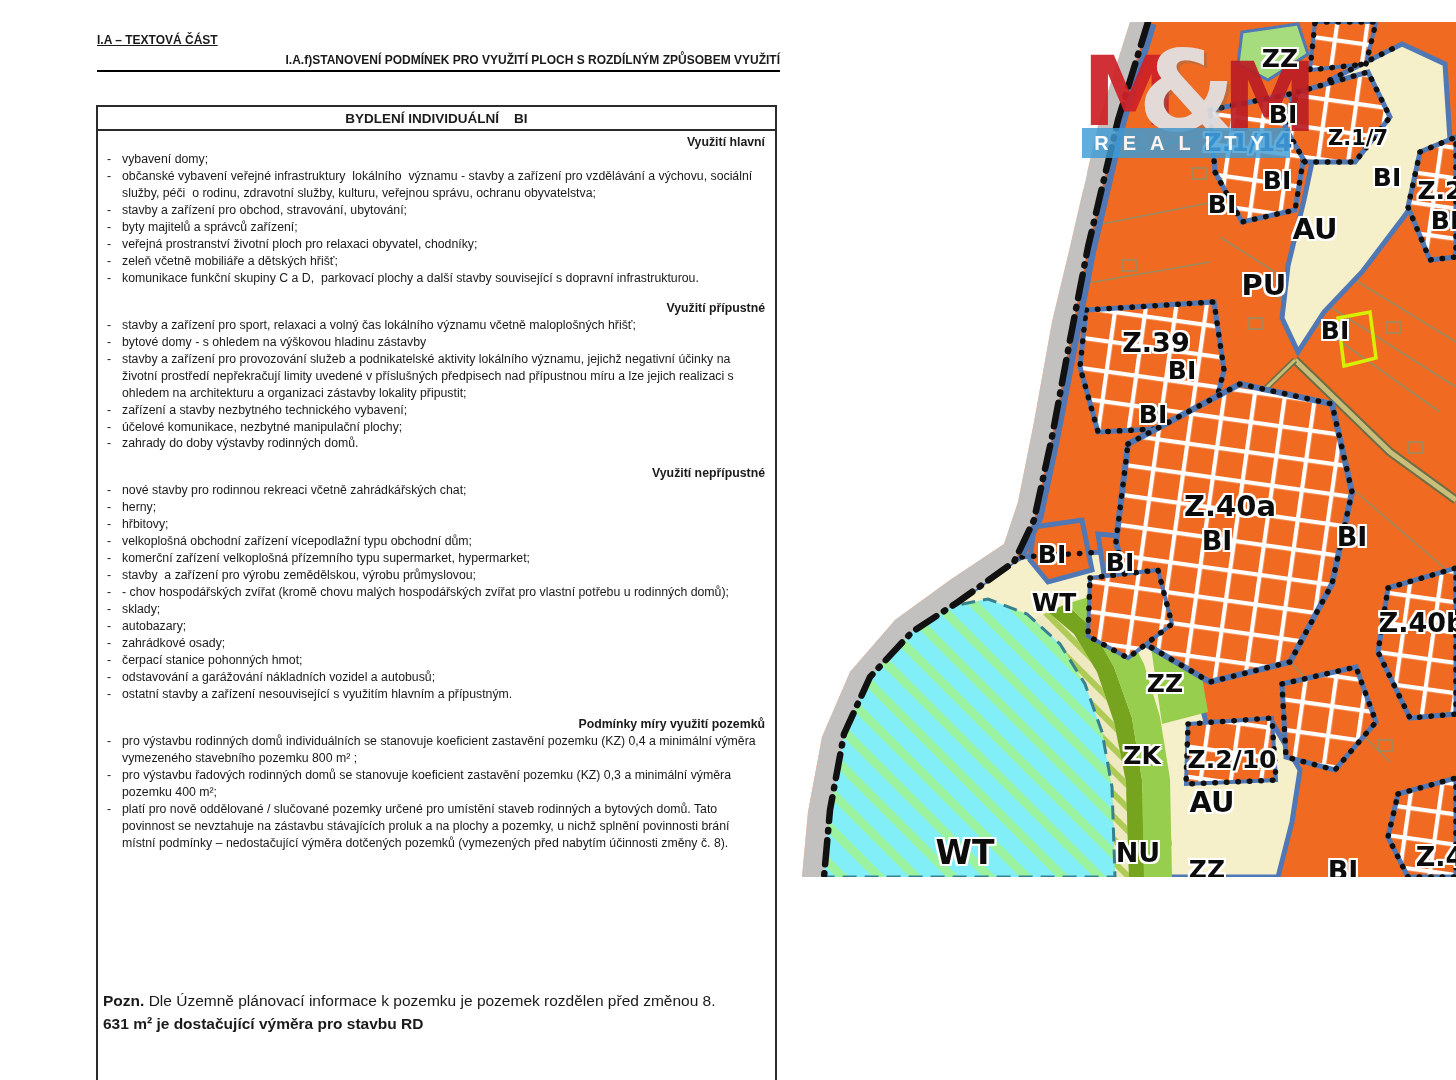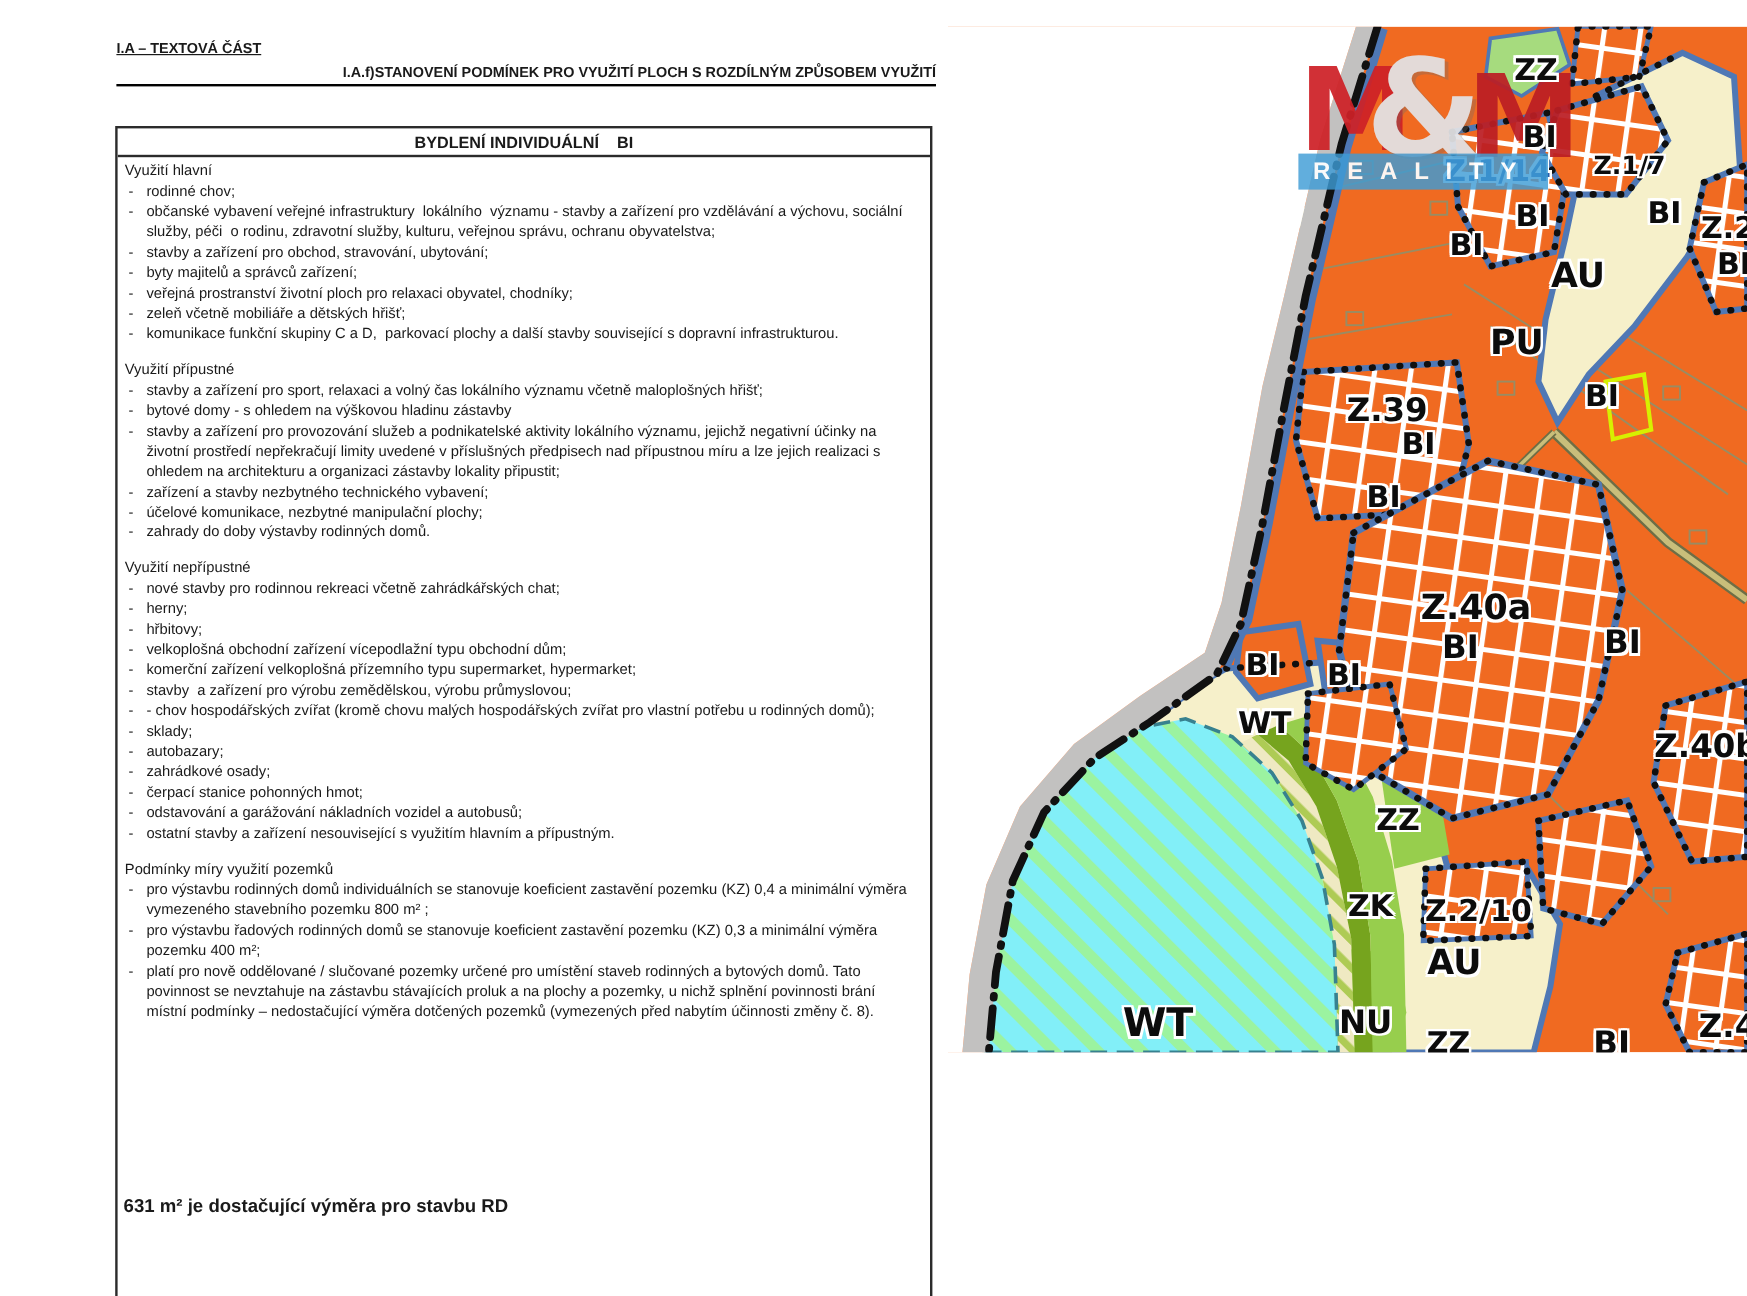--- a/index.html
+++ b/index.html
@@ -11,21 +11,21 @@
   .h-row1{display:flex;justify-content:space-between;font-size:12px;font-weight:bold;white-space:pre;}
   .h-right{text-decoration:underline;}
   .h-row2{text-align:right;font-size:12px;font-weight:bold;margin-top:6px;}
 
   
   .zoning-box{position:absolute;left:96px;top:105px;width:681px;height:983px;border:2px solid #2b2b2b;
               background:#fff;box-sizing:border-box;overflow:hidden;}
   .box-title{font-weight:bold;text-align:center;font-size:13.5px;padding:4px 0 3px;white-space:pre;
              border-bottom:2px solid #2b2b2b;}
   .box-body{padding:3px 10px 10px 6px;font-size:12.3px;line-height:1.38;}
-  .sec-heading{font-weight:normal;margin-top:13px;}
+  .sec-heading{font-weight:bold;margin-top:13px;text-align:right;}
   .sec-heading:first-child{margin-top:0;}
   .li{display:flex;}
   .dash{flex:0 0 15px;padding-left:3px;}
   .txt{flex:1;white-space:pre-wrap;}
 
   
   .note{position:absolute;left:103px;top:992px;width:760px;font-size:15.5px;}
   .note-label{font-weight:bold;}
   .note-line2{font-weight:bold;margin-top:5px;}
 
@@ -61,21 +61,21 @@
     </div>
     <div class="h-row2">I.A.f)STANOVENÍ PODMÍNEK PRO VYUŽITÍ PLOCH S ROZDÍLNÝM ZPŮSOBEM VYUŽITÍ</div>
   </div>
 
   <div class="zoning-box">
     <div class="box-title">BYDLENÍ INDIVIDUÁLNÍ    BI</div>
     <div class="box-body">
         <div class="sec-heading">Využití hlavní</div>
         <div class="li">
           <span class="dash">-</span>
-          <span class="txt">rodinné chov;</span>
+          <span class="txt">vybavení domy;</span>
         </div>
         <div class="li">
           <span class="dash">-</span>
           <span class="txt">občanské vybavení veřejné infrastruktury  lokálního  významu - stavby a zařízení pro vzdělávání a výchovu, sociální služby, péči  o rodinu, zdravotní služby, kulturu, veřejnou správu, ochranu obyvatelstva;</span>
         </div>
         <div class="li">
           <span class="dash">-</span>
           <span class="txt">stavby a zařízení pro obchod, stravování, ubytování;</span>
         </div>
         <div class="li">
@@ -182,20 +182,21 @@
           <span class="txt">pro výstavbu řadových rodinných domů se stanovuje koeficient zastavění pozemku (KZ) 0,3 a minimální výměra pozemku 400 m²;</span>
         </div>
         <div class="li">
           <span class="dash">-</span>
           <span class="txt">platí pro nově oddělované / slučované pozemky určené pro umístění staveb rodinných a bytových domů. Tato povinnost se nevztahuje na zástavbu stávajících proluk a na plochy a pozemky, u nichž splnění povinnosti brání místní podmínky – nedostačující výměra dotčených pozemků (vymezených před nabytím účinnosti změny č. 8).</span>
         </div>
       </div>
   </div>
 
   <div class="note">
+    <div class="note-line1"><span class="note-label">Pozn.</span><span> Dle Územně plánovací informace k pozemku je pozemek rozdělen před změnou 8.</span></div>
     <div class="note-line2">631 m² je dostačující výměra pro stavbu RD</div>
   </div>
 
   <div class="map">
     <svg width="666" height="855" viewBox="0 0 666 855">
       <defs>
         <pattern id="grid" width="30" height="30" patternUnits="userSpaceOnUse" patternTransform="rotate(8)">
           <rect width="30" height="30" fill="#F06A21"></rect>
           <path d="M0,2 H30 M2,0 V30" stroke="#FFFFFF" stroke-width="4.5"></path>
         </pattern>

